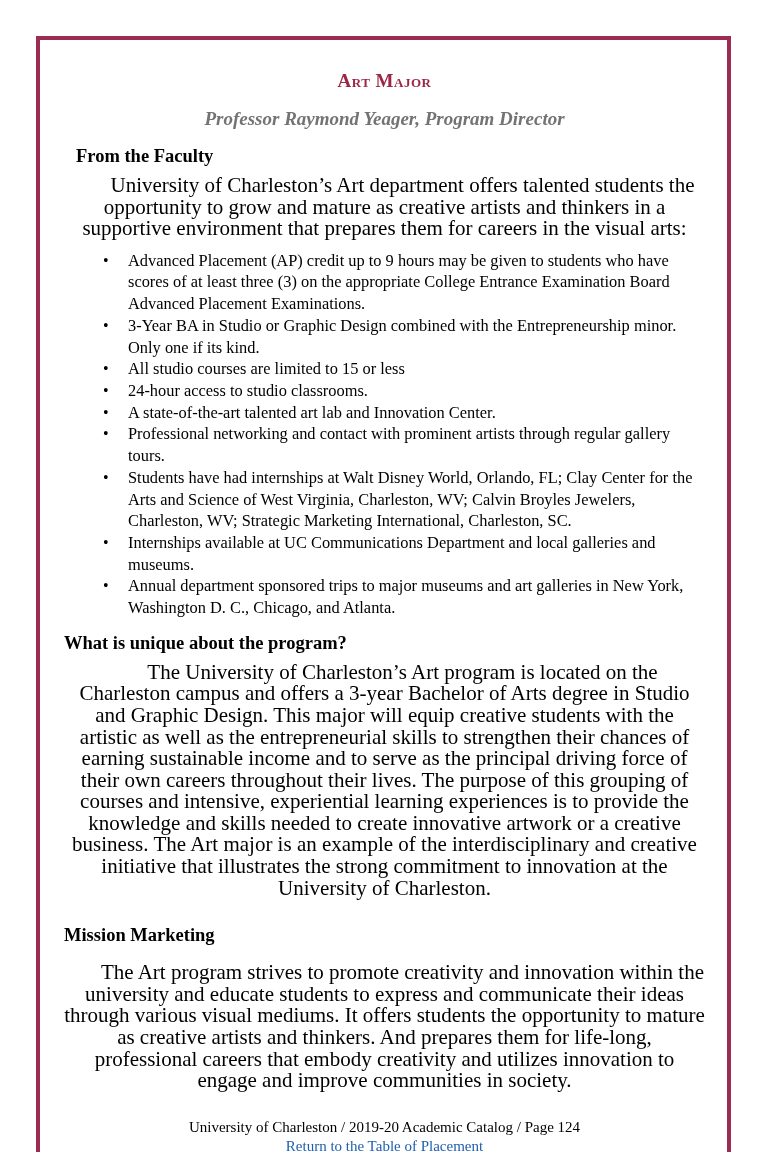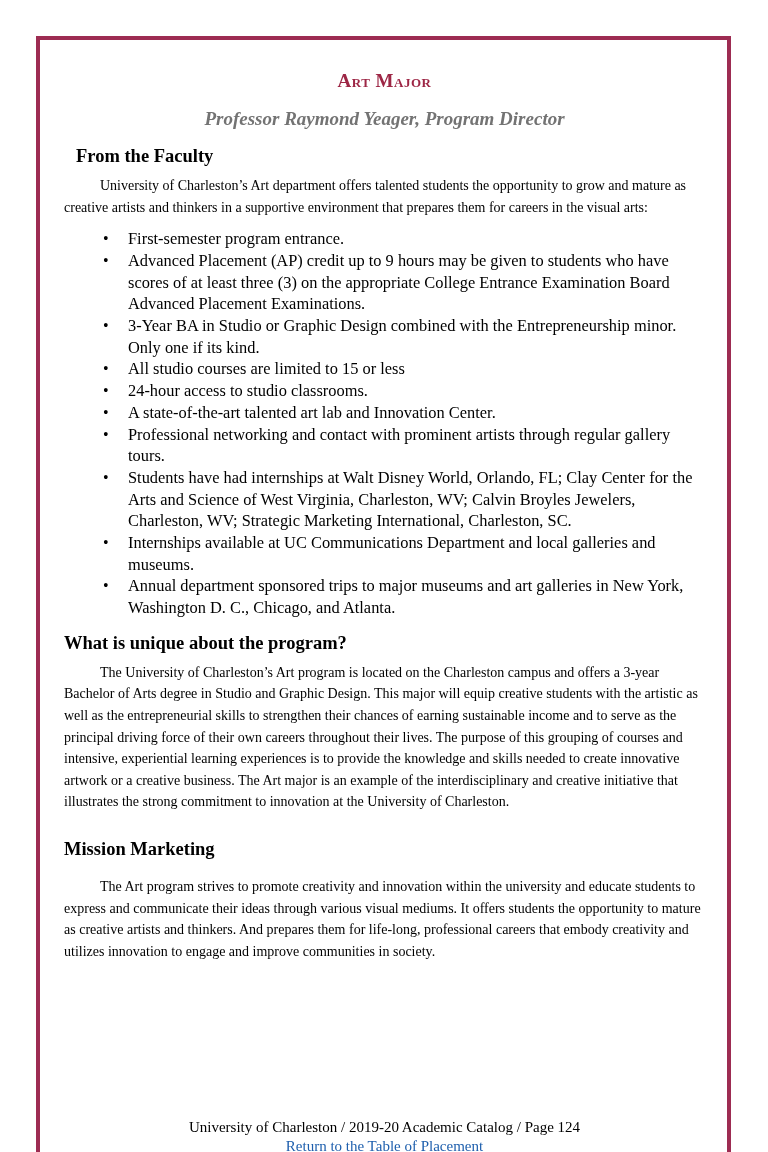--- a/index.html
+++ b/index.html
@@ -56,23 +56,24 @@
     margin-left: 12px;
   }
   h3.heading.unique {
     margin-top: 14px;
   }
   h3.heading.mission {
     margin-top: 26px;
   }
   p.body {
     margin: 8px 0 0 0;
-    font-size: 14px;
+    font-size: 21px;
     line-height: 21.6px;
     text-indent: 36px;
+    text-align: center;
   }
   p.body.mission-p {
     margin-top: 16px;
   }
   ul.bullets {
     margin: 10px 0 0 0;
     padding: 0 0 0 64px;
     font-size: 16.4px;
     line-height: 21.7px;
   }
@@ -109,21 +110,20 @@
 
   <h1 class="title">Art Major</h1>
 
   <h2 class="subtitle">Professor Raymond Yeager, Program Director</h2>
 
   <h3 class="heading faculty">From the Faculty</h3>
 
   <p class="body">University of Charleston’s Art department offers talented students the opportunity to grow and mature as creative artists and thinkers in a supportive environment that prepares them for careers in the visual arts:</p>
 
   <ul class="bullets">
-    <li>First-semester program entrance.</li>
     <li>Advanced Placement (AP) credit up to 9 hours may be given to students who have scores of at least three (3) on the appropriate College Entrance Examination Board Advanced Placement Examinations.</li>
     <li>3-Year BA in Studio or Graphic Design combined with the Entrepreneurship minor. Only one if its kind.</li>
     <li>All studio courses are limited to 15 or less</li>
     <li>24-hour access to studio classrooms.</li>
     <li>A state-of-the-art talented art lab and Innovation Center.</li>
     <li>Professional networking and contact with prominent artists through regular gallery tours.</li>
     <li>Students have had internships at Walt Disney World, Orlando, FL; Clay Center for the Arts and Science of West Virginia, Charleston, WV; Calvin Broyles Jewelers, Charleston, WV; Strategic Marketing International, Charleston, SC.</li>
     <li>Internships available at UC Communications Department and local galleries and museums.</li>
     <li>Annual department sponsored trips to major museums and art galleries in New York, Washington D. C., Chicago, and Atlanta.</li>
   </ul>

